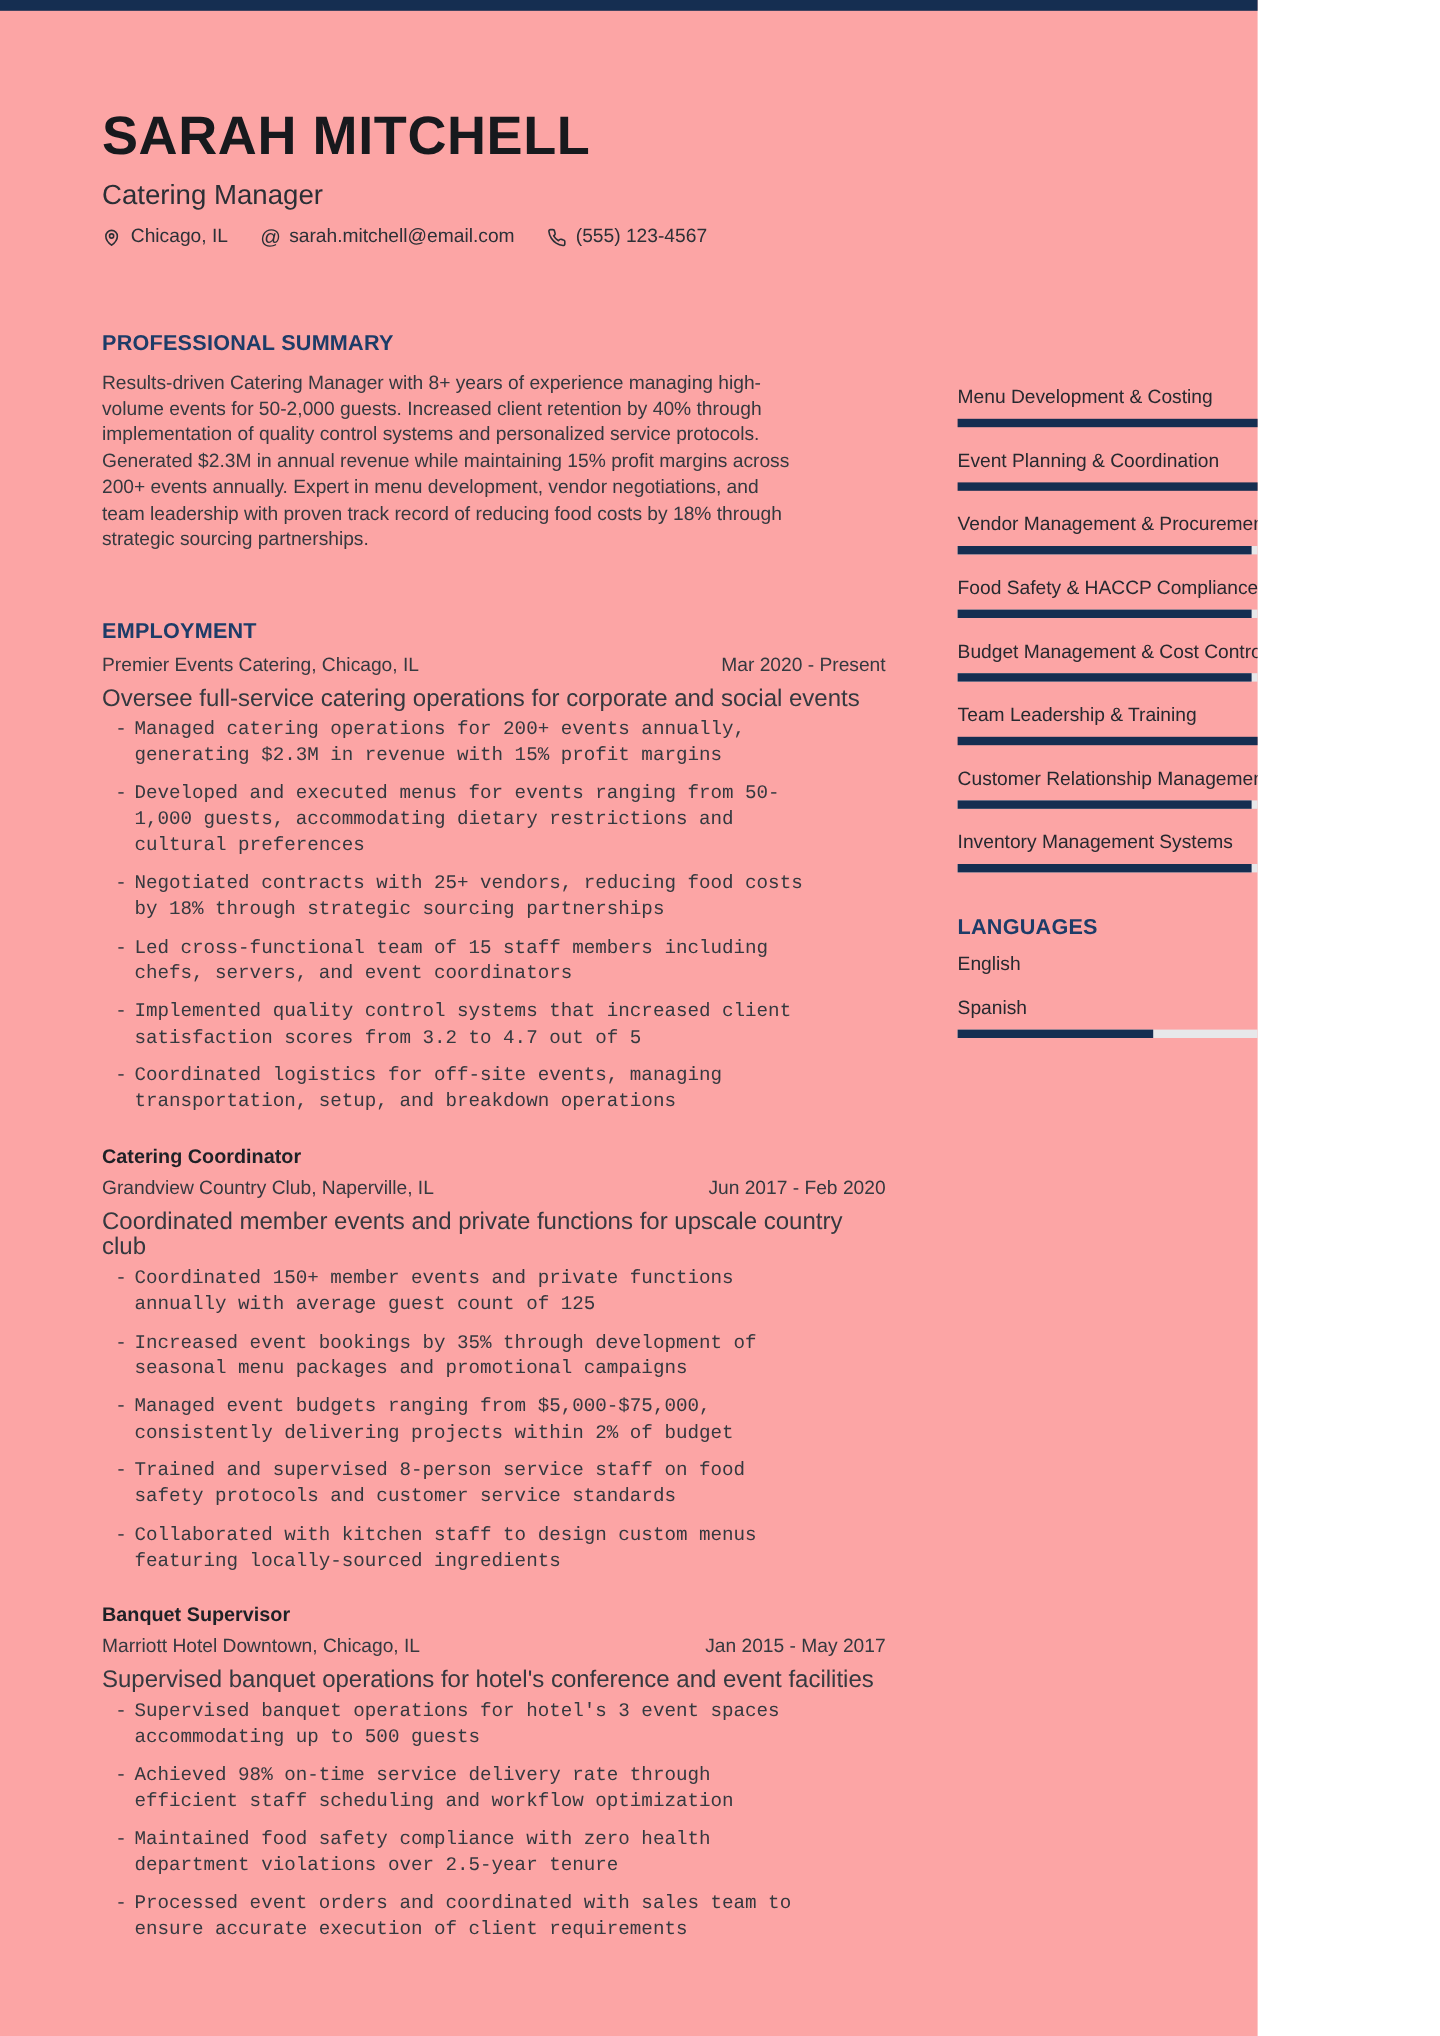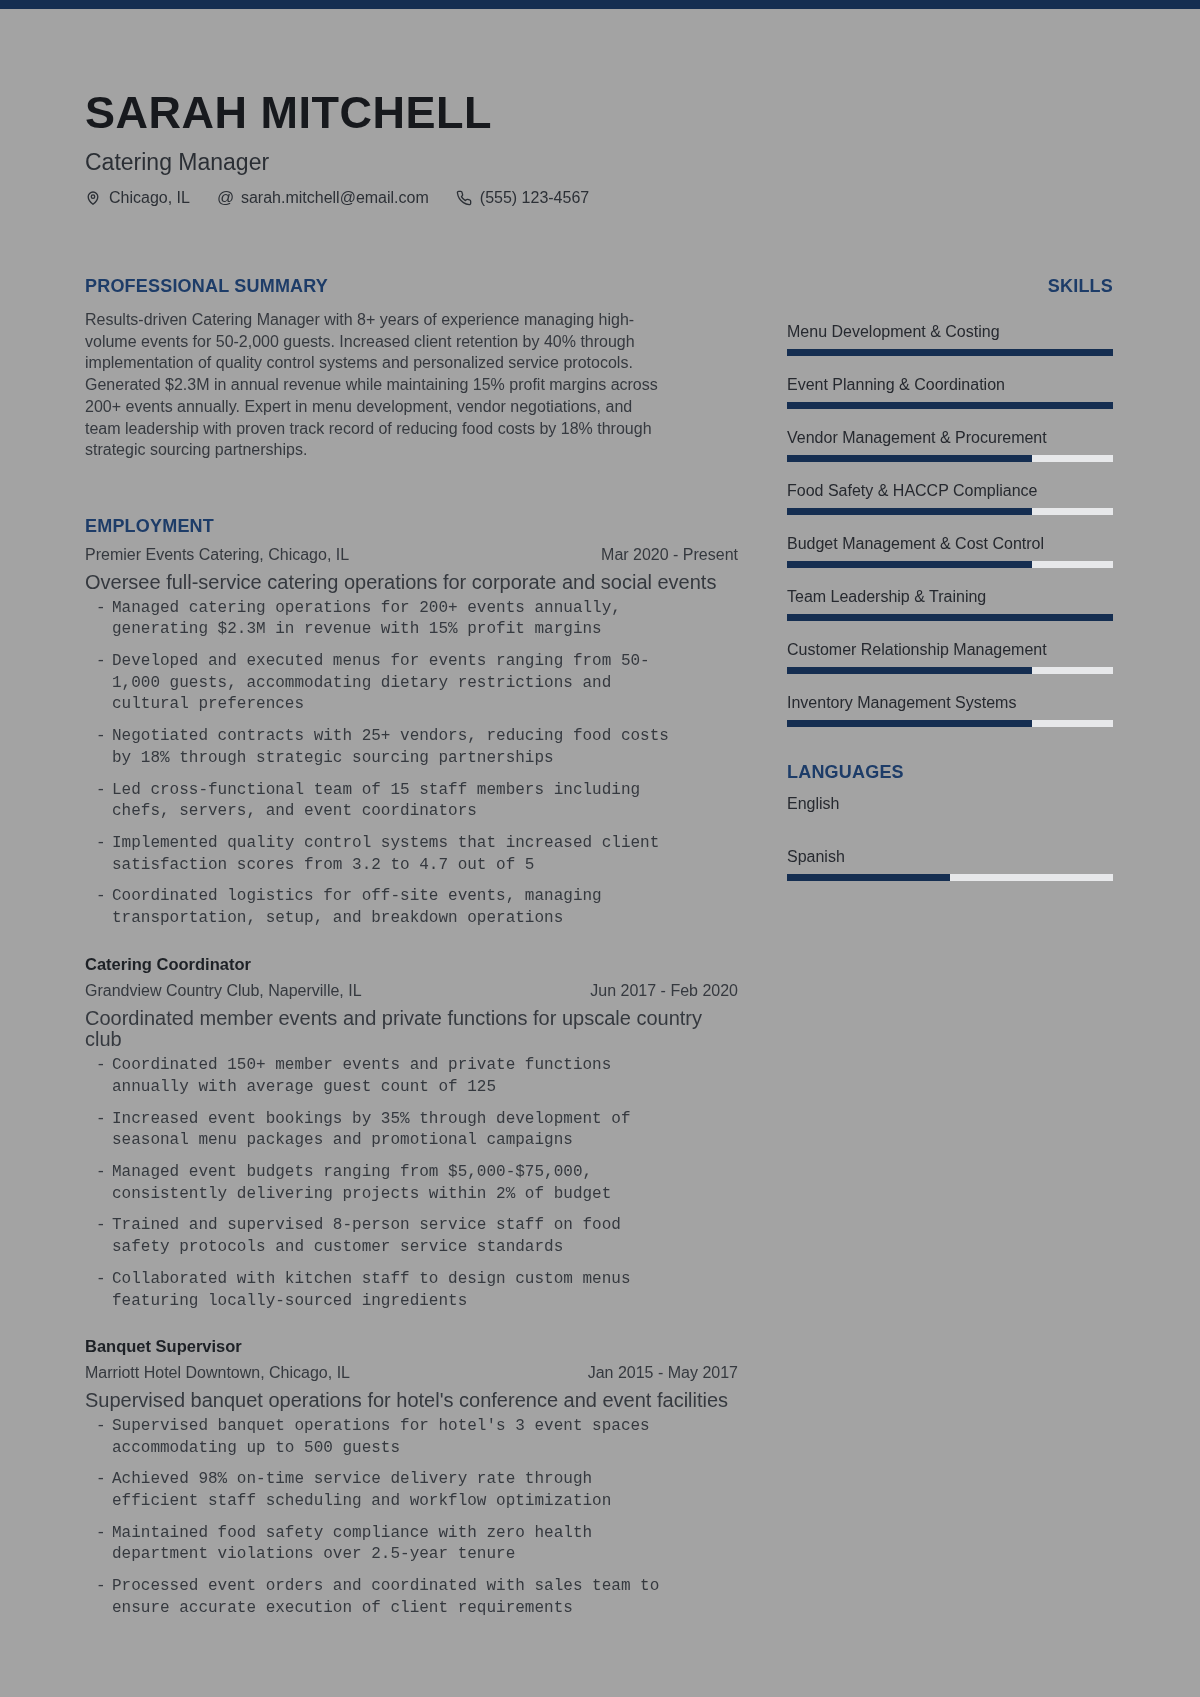--- a/index.html
+++ b/index.html
@@ -1,31 +1,31 @@
 <!DOCTYPE html>
 <html><head>
 <meta charset="utf-8">
 <style>
   html,body { margin:0; padding:0; background:#ffffff; }
   body { font-family:"Liberation Sans", sans-serif; -webkit-font-smoothing:antialiased; }
-  .page { position:relative; width:1200px; height:1697px; background:#a3a3a3; overflow:hidden; box-sizing:border-box; }
+  .page { position:relative; width:1048px; height:1697px; background:#fca5a5; overflow:hidden; box-sizing:border-box; }
   .top-bar { position:absolute; top:0; left:0; width:1200px; height:9px; background:#152e51; }
   .content { box-sizing:border-box; padding:88px 87px 0 85px; }
 
   
   .name { margin:0; font-size:45px; line-height:50px; font-weight:700; letter-spacing:0.5px; color:#17191d; }
   .subtitle { margin-top:11px; font-size:23px; line-height:26px; font-weight:400; color:#2b2f35; }
   .contact-row { margin-top:13px; display:flex; align-items:center; gap:27px; font-size:16px; line-height:20px; color:#2c3036; }
   .contact-item { display:flex; align-items:center; gap:8px; }
   .icon { width:16px; height:16px; display:inline-block; flex:0 0 auto; color:#2c3036; }
   .icon svg { width:16px; height:16px; display:block; }
   .at-glyph { font-size:17px; line-height:16px; font-weight:400; }
 
   
-  .columns { display:flex; margin-top:67px; }
+  .columns { display:flex; margin-top:67px;gap:11px; }
   .col-left { width:653px; flex:0 0 653px; }
   .col-right { width:326px; flex:0 0 326px; margin-left:49px; }
 
   h2.sec { margin:0; font-size:18px; line-height:22px; font-weight:700; letter-spacing:0.2px; color:#1d3c68; }
 
   
   .summary-text { margin:12px 0 0 0; max-width:585px; font-size:16px; line-height:21.7px; color:#35393f; }
 
   
   .employment { margin-top:54px; }
@@ -43,21 +43,21 @@
 
   
   .skills h2.sec { margin-bottom:25px;text-align:right; }
   .skill { margin-bottom:19px; }
   .skill-label, .lang-label { font-size:16px; line-height:19px; color:#26292f; }
   .bar-track { margin-top:8px; height:7px; background:#e7e8ea; }
   .bar-fill { height:100%; background:#152e51; }
   .languages { margin-top:34px; }
   .languages h2.sec { margin-bottom:11px; }
   .lang { margin-top:0; }
-  .lang + .lang { margin-top:34px; }
+  .lang + .lang { margin-top:18px; }
 </style>
 </head>
 <body>
 
 <div class="page">
   <div class="top-bar"></div>
   <div class="content">
 
     <header>
       <h1 class="name">SARAH MITCHELL</h1>

